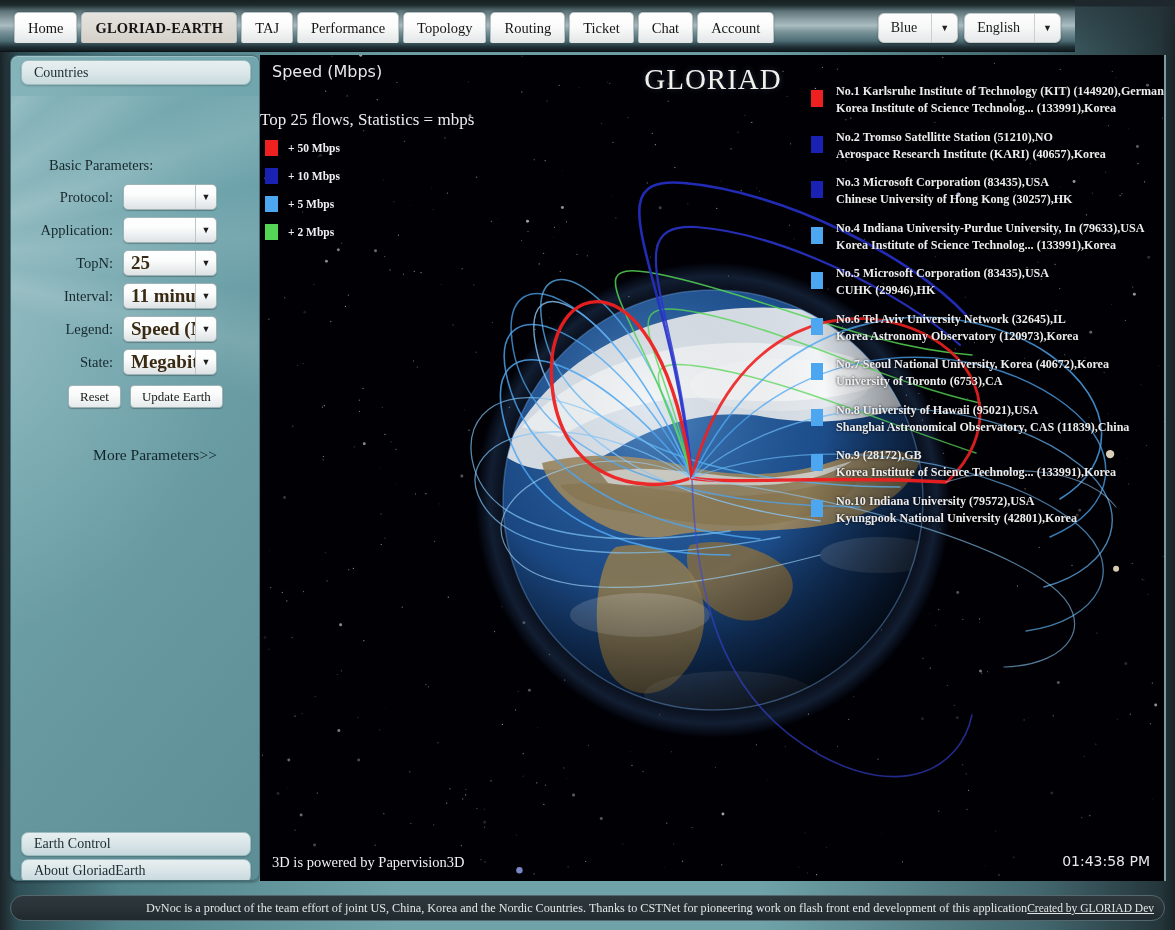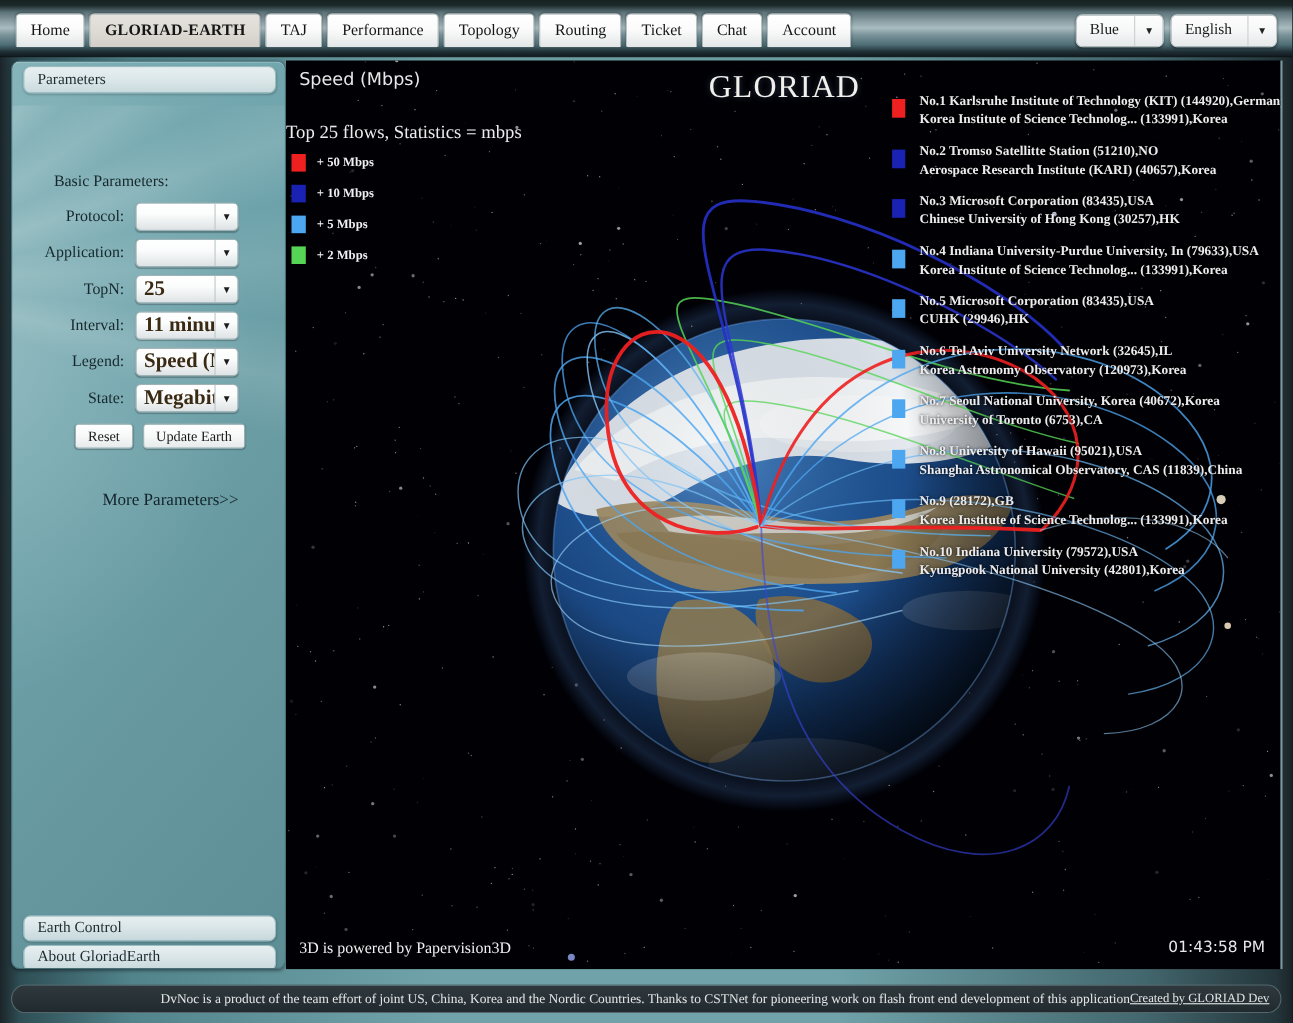--- a/index.html
+++ b/index.html
@@ -16,21 +16,21 @@
   #app {
     position: relative;
     width: 1175px; height: 930px;
     background:
       linear-gradient(to bottom, #1d272c 0px, #1d272c 6px, #24303580 7px, transparent 60px),
       linear-gradient(to right, #1b2428 0px, #2e4e55 18px, #52848c 120px, #6fa3a9 400px, #6fa3a9 760px, #43676e 1040px, #24363b 1160px, #1b2428 1175px);
   }
 
   
   #tabbar {
-    position: absolute; left: 0; top: 0; width: 1175px; height: 52px;
+    position: absolute; left: 0; top: 0; width: 1075px; height: 52px;
     background: linear-gradient(to bottom,
       #16201f 0%, #1d2b2c 10%,
       #5d747a 22%, #8c9fa4 38%,
       #a9bcc0 50%, #7b949b 62%,
       #4e6d75 80%, #1f3036 92%, #121b1f 100%);
     border-bottom: 1px solid #0d1417;
   }
   .tabs {
     position: absolute; left: 14px; top: 12px;
     display: flex; gap: 4px; align-items: flex-end;
@@ -280,21 +280,21 @@
       </div>
       <div class="pill">
         <span class="pv">English</span>
         <span class="parrow">▼</span>
       </div>
     </div>
   </div>
 
   <div id="sidebar">
     <div class="panel-header">
-      <span>Parameters</span>
+      <span>Countries</span>
     </div>
 
     <div class="basic-label">Basic Parameters:</div>
 
     <div id="fieldrows">
         <div class="prow" style="top: 128px;">
           <div class="plabel">Protocol:</div>
           <div class="select">
             <div class="sval"></div>
             <div class="sarrow">▼</div>

